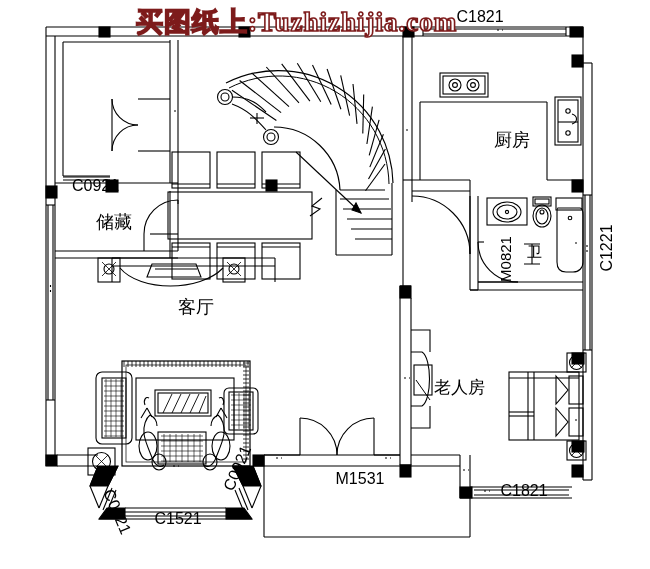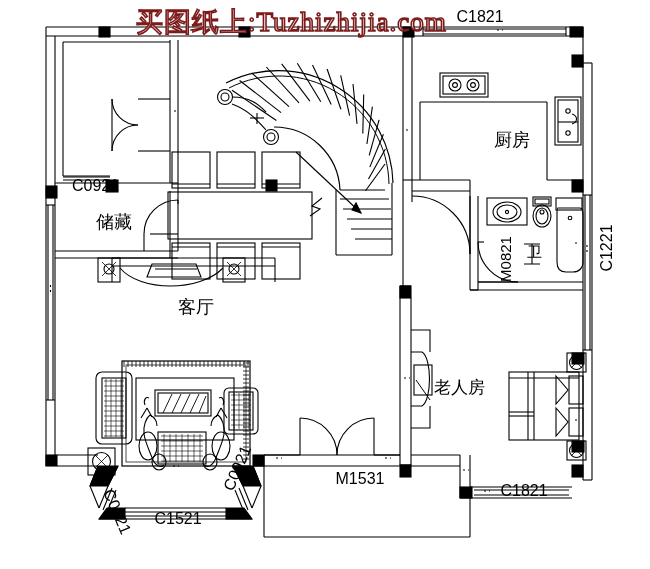--- a/index.html
+++ b/index.html
@@ -5,21 +5,21 @@
 <style>
   html,body{margin:0;padding:0;background:#ffffff;}
   body{width:650px;height:569px;overflow:hidden;
        font-family:"Liberation Sans","DejaVu Sans",sans-serif;}
   #stage{position:relative;width:650px;height:569px;background:#fff;}
   #plan{position:absolute;left:0;top:0;}
   .wm{position:absolute;left:0;top:0;width:650px;height:569px;
       pointer-events:none;}
   #wmtext{position:absolute;left:136px;top:4px;
       font-family:"Liberation Serif","DejaVu Serif",serif;
-      font-size:27px;font-weight:normal;letter-spacing:1px;
+      font-size:27px;font-weight:bold;letter-spacing:1px;
       color:#ffffff;
       -webkit-text-stroke:1.6px #7d1b1b;
       text-shadow:0 0 1px #7d1b1b;
       white-space:nowrap;}
 </style>
 </head>
 <body>
 
 <div id="stage">
 

